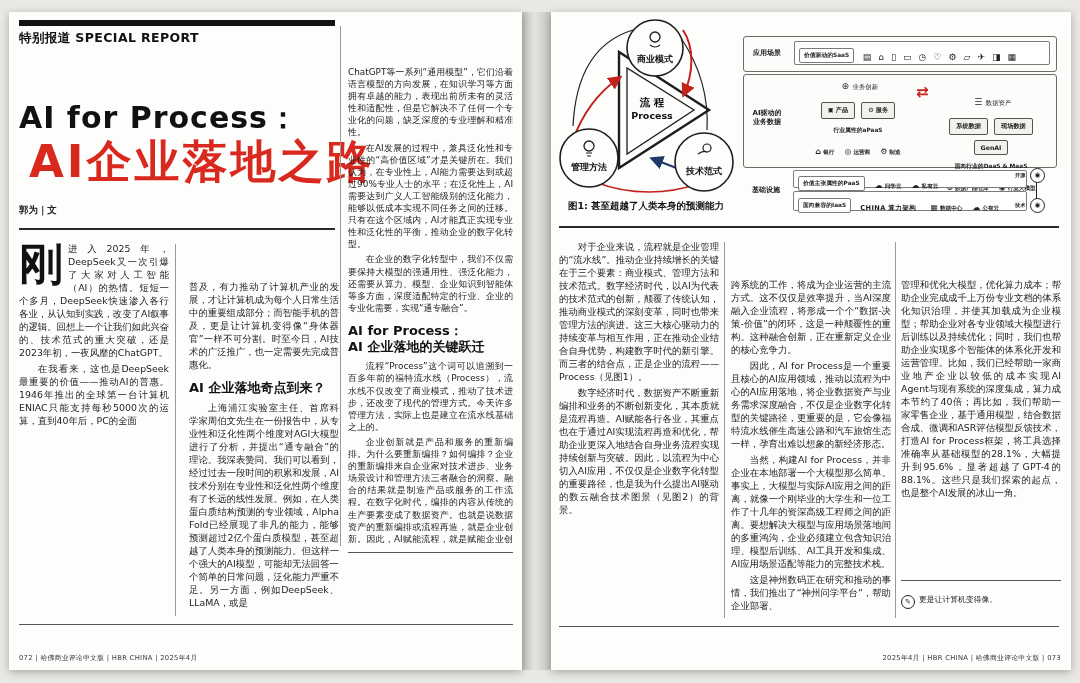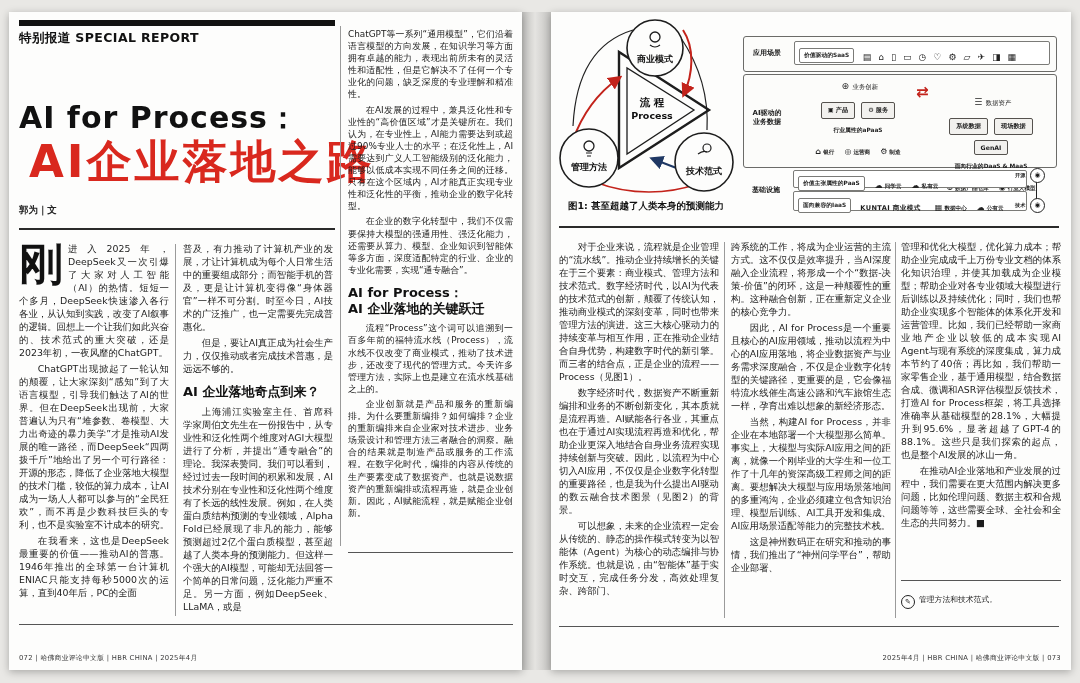--- a/index.html
+++ b/index.html
@@ -18,21 +18,21 @@
   .title-black{font-weight:800;font-size:30px;color:#111;letter-spacing:1px;}
   .title-red{font-weight:900;font-size:45px;letter-spacing:3px;}
   .byline{font-size:9.5px;font-weight:700;color:#222;}
   .hrule{background:#2a2a2a;height:1.5px;}
   .hrule-thin{background:#555;height:1px;}
   .vrule{background:#9a9a9a;width:1px;}
   .col{position:absolute;text-align:justify;overflow:hidden;}
   .fsz-a{font-size:9.4px;line-height:13px;}
   .fsz-b{font-size:8.9px;line-height:12.1px;}
   .para{margin:0 0 3px;text-indent:2em;}
-  .para.cont{text-indent:0;}
+  .para.cont{text-indent:0;margin-top:38px;}
   .para.dropp{text-indent:0;}
   .dropcap{float:left;font-size:44px;line-height:37px;font-weight:900;margin:3px 5px 0 0;color:#111;}
   .hsec{font-weight:800;font-size:13px;line-height:1.25;margin:9px 0 5px;white-space:pre-line;color:#111;text-align:left;}
   .footer{font-size:6.8px;color:#3a3a3a;letter-spacing:.3px;}
   .figcap{font-weight:800;font-size:9.5px;text-align:center;color:#111;}
   
   .f2row{position:absolute;border:1px solid #6b6b68;border-radius:3px;background:#fcfcfa;}
   .f2label{position:absolute;font-size:7px;font-weight:800;color:#222;width:46px;text-align:center;white-space:pre-line;line-height:1.3;}
   .f2inner{position:absolute;border:1px solid #7b7b78;border-radius:2px;background:#fff;}
   .pill{display:inline-block;border:1px solid #7b7b78;border-radius:2px;font-size:5.8px;font-weight:700;padding:2px 4px;background:#fff;vertical-align:middle;}
@@ -59,26 +59,24 @@
   <div class="abs topbar" style="left:10px;top:8px;width:316px;"></div>
   <div class="abs kicker" style="left:10px;top:18px;">特别报道 SPECIAL REPORT</div>
 
   <div class="abs title-black" style="left:10px;top:86px;">AI for Process：</div>
   <div class="abs title-red" style="left:20px;top:120px;color:#d9281e;">AI企业落地之路</div>
   <div class="abs byline" style="left:10px;top:192px;">郭为｜文</div>
   <div class="abs hrule" style="left:10px;top:216px;width:316px;"></div>
 
   <div class="col fsz-a" style="left:10px;top:230px;width:150px;height:372px;">
       <p class="para dropp"><span class="dropcap">刚</span>进入2025年，DeepSeek又一次引爆了大家对人工智能（AI）的热情。短短一个多月，DeepSeek快速渗入各行各业，从认知到实践，改变了AI叙事的逻辑。回想上一个让我们如此兴奋的、技术范式的重大突破，还是2023年初，一夜风靡的ChatGPT。</p>
-      <p class="para">ChatGPT出现掀起了一轮认知的颠覆，让大家深刻“感知”到了大语言模型，引导我们触达了AI的世界。但在DeepSeek出现前，大家普遍认为只有“堆参数、卷模型、大力出奇迹的暴力美学”才是推动AI发展的唯一路径，而DeepSeek“四两拨千斤”地给出了另一个可行路径：开源的形态，降低了企业落地大模型的技术门槛，较低的算力成本，让AI成为一场人人都可以参与的“全民狂欢”，而不再是少数科技巨头的专利，也不是实验室不计成本的研究。</p>
       <p class="para">在我看来，这也是DeepSeek最重要的价值——推动AI的普惠。1946年推出的全球第一台计算机ENIAC只能支持每秒5000次的运算，直到40年后，PC的全面</p>
     </div>
-  <div class="col fsz-a" style="left:174px;top:230px;width:150px;height:376px;">
+  <div class="col fsz-a" style="left:180px;top:230px;width:150px;height:376px;">
       <p class="para cont">普及，有力推动了计算机产业的发展，才让计算机成为每个人日常生活中的重要组成部分；而智能手机的普及，更是让计算机变得像“身体器官”一样不可分割。时至今日，AI技术的广泛推广，也一定需要先完成普惠化。</p>
-      <p class="para">但是，要让AI真正成为社会生产力，仅仅推动或者完成技术普惠，是远远不够的。</p>
       <div class="hsec">AI 企业落地奇点到来？</div>
       <p class="para">上海浦江实验室主任、首席科学家周伯文先生在一份报告中，从专业性和泛化性两个维度对AGI大模型进行了分析，并提出“通专融合”的理论。我深表赞同。我们可以看到，经过过去一段时间的积累和发展，AI技术分别在专业性和泛化性两个维度有了长远的线性发展。例如，在人类蛋白质结构预测的专业领域，Alpha Fold已经展现了非凡的能力，能够预测超过2亿个蛋白质模型，甚至超越了人类本身的预测能力。但这样一个强大的AI模型，可能却无法回答一个简单的日常问题，泛化能力严重不足。另一方面，例如DeepSeek、LLaMA，或是</p>
     </div>
   <div class="col fsz-b" style="left:339px;top:16px;width:165px;height:517px;">
       <p class="para cont">ChatGPT等一系列“通用模型”，它们沿着语言模型的方向发展，在知识学习等方面拥有卓越的能力，表现出前所未有的灵活性和适配性，但是它解决不了任何一个专业化的问题，缺乏深度的专业理解和精准性。</p>
       <p class="para">在AI发展的过程中，兼具泛化性和专业性的“高价值区域”才是关键所在。我们认为，在专业性上，AI能力需要达到或超过90%专业人士的水平；在泛化性上，AI需要达到广义人工智能级别的泛化能力，能够以低成本实现不同任务之间的迁移。只有在这个区域内，AI才能真正实现专业性和泛化性的平衡，推动企业的数字化转型。</p>
       <p class="para">在企业的数字化转型中，我们不仅需要保持大模型的强通用性、强泛化能力，还需要从算力、模型、企业知识到智能体等多方面，深度适配特定的行业、企业的专业化需要，实现“通专融合”。</p>
       <div class="hsec">AI for Process：
 AI 企业落地的关键跃迁</div>
       <p class="para">流程“Process”这个词可以追溯到一百多年前的福特流水线（Process），流水线不仅改变了商业模式，推动了技术进步，还改变了现代的管理方式。今天许多管理方法，实际上也是建立在流水线基础之上的。</p>
@@ -160,52 +158,50 @@
     </div>
 
     <div class="f2row" style="left:0;top:134px;width:312px;height:44px;background:none;border:none;">
       <div class="f2label" style="left:0;top:16px;">基础设施</div>
       <div class="f2inner" style="left:50px;top:0;width:234px;height:18px;padding:2px 4px;box-sizing:border-box;white-space:nowrap;">
         <span class="pill">价值主张属性的PaaS</span>
         <span class="darkcloud"><span class="icolbl"><span class="g">☁</span>问学云</span><span class="icolbl"><span class="g">☁</span>私有云</span></span>
       </div>
       <div class="f2inner" style="left:50px;top:21px;width:234px;height:20px;padding:3px 4px;box-sizing:border-box;white-space:nowrap;">
         <span class="pill">面向兼容的IaaS</span>
-        <span style="font-size:6.6px;font-weight:900;letter-spacing:.4px;margin:0 4px;">KUNTAI 商业模式</span>
+        <span style="font-size:6.6px;font-weight:900;letter-spacing:.4px;margin:0 4px;">CHINA 算力架构</span>
         <span><span class="icolbl"><span class="g">▦</span>数据中心</span><span class="icolbl"><span class="g">☁</span>公有云</span></span>
       </div>
       <div class="abs" style="left:293px;top:3px;width:1.4px;height:32px;background:#222;"></div>
       <div class="sidecirc" style="left:287px;top:-2px;">◉</div>
       <div class="sidecirc-lbl" style="left:272px;top:2px;">开源</div>
       <div class="sidecirc" style="left:287px;top:28px;">◉</div>
       <div class="sidecirc-lbl" style="left:272px;top:32px;">技术</div>
     </div>
   </div>
 
   <div class="abs hrule" style="left:8px;top:214px;width:500px;"></div>
 
   <div class="col fsz-a" style="left:8px;top:228px;width:160px;height:378px;">
       <p class="para">对于企业来说，流程就是企业管理的“流水线”。推动企业持续增长的关键在于三个要素：商业模式、管理方法和技术范式。数字经济时代，以AI为代表的技术范式的创新，颠覆了传统认知，推动商业模式的深刻变革，同时也带来管理方法的演进。这三大核心驱动力的持续变革与相互作用，正在推动企业结合自身优势，构建数字时代的新引擎。而三者的结合点，正是企业的流程——Process（见图1）。</p>
       <p class="para">数字经济时代，数据资产不断重新编排和业务的不断创新变化，其本质就是流程再造。AI赋能各行各业，其重点也在于通过AI实现流程再造和优化，帮助企业更深入地结合自身业务流程实现持续创新与突破。因此，以流程为中心切入AI应用，不仅仅是企业数字化转型的重要路径，也是我为什么提出AI驱动的数云融合技术图景（见图2）的背景。</p>
-      <p class="para">可以想象，未来的企业流程一定会从传统的、静态的操作模式转变为以智能体（Agent）为核心的动态编排与协作系统。也就是说，由“智能体”基于实时交互，完成任务分发，高效处理复杂、跨部门、</p>
     </div>
   <div class="col fsz-a" style="left:180px;top:228px;width:160px;height:378px;">
       <p class="para cont">跨系统的工作，将成为企业运营的主流方式。这不仅仅是效率提升，当AI深度融入企业流程，将形成一个个“数据-决策-价值”的闭环，这是一种颠覆性的重构。这种融合创新，正在重新定义企业的核心竞争力。</p>
       <p class="para">因此，AI for Process是一个重要且核心的AI应用领域，推动以流程为中心的AI应用落地，将企业数据资产与业务需求深度融合，不仅是企业数字化转型的关键路径，更重要的是，它会像福特流水线催生高速公路和汽车旅馆生态一样，孕育出难以想象的新经济形态。</p>
       <p class="para">当然，构建AI for Process，并非企业在本地部署一个大模型那么简单。事实上，大模型与实际AI应用之间的距离，就像一个刚毕业的大学生和一位工作了十几年的资深高级工程师之间的距离。要想解决大模型与应用场景落地间的多重鸿沟，企业必须建立包含知识治理、模型后训练、AI工具开发和集成、AI应用场景适配等能力的完整技术栈。</p>
       <p class="para">这是神州数码正在研究和推动的事情，我们推出了“神州问学平台”，帮助企业部署、</p>
     </div>
   <div class="col fsz-a" style="left:350px;top:228px;width:160px;height:330px;">
       <p class="para cont">管理和优化大模型，优化算力成本；帮助企业完成成千上万份专业文档的体系化知识治理，并使其加载成为企业模型；帮助企业对各专业领域大模型进行后训练以及持续优化；同时，我们也帮助企业实现多个智能体的体系化开发和运营管理。比如，我们已经帮助一家商业地产企业以较低的成本实现AI Agent与现有系统的深度集成，算力成本节约了40倍；再比如，我们帮助一家零售企业，基于通用模型，结合数据合成、微调和ASR评估模型反馈技术，打造AI for Process框架，将工具选择准确率从基础模型的28.1%，大幅提升到95.6%，显著超越了GPT-4的88.1%。这些只是我们探索的起点，也是整个AI发展的冰山一角。</p>
-      <p class="para">在推动AI企业落地和产业发展的过程中，我们需要在更大范围内解决更多问题，比如伦理问题、数据主权和合规问题等等，这些需要全球、全社会和全生态的共同努力。■</p>
     </div>
 
   <div class="abs vrule" style="left:173px;top:230px;height:376px;"></div>
   <div class="abs vrule" style="left:344px;top:230px;height:376px;"></div>
 
   <div class="abs hrule-thin" style="left:350px;top:568px;width:160px;"></div>
   <div class="abs authnote" style="left:350px;top:582px;width:160px;">
-    <span class="authcirc">✎</span><span>管理方法和技术范式。</span>
+    <span class="authcirc">✎</span><span>更是让计算机变得像。</span>
   </div>
   <div class="abs hrule-thin" style="left:8px;top:614px;width:500px;"></div>
 
   <div class="abs footer" style="right:10px;top:641px;">2025年4月 | HBR CHINA | 哈佛商业评论中文版 | 073</div>
 </div>
 
 </body></html>

